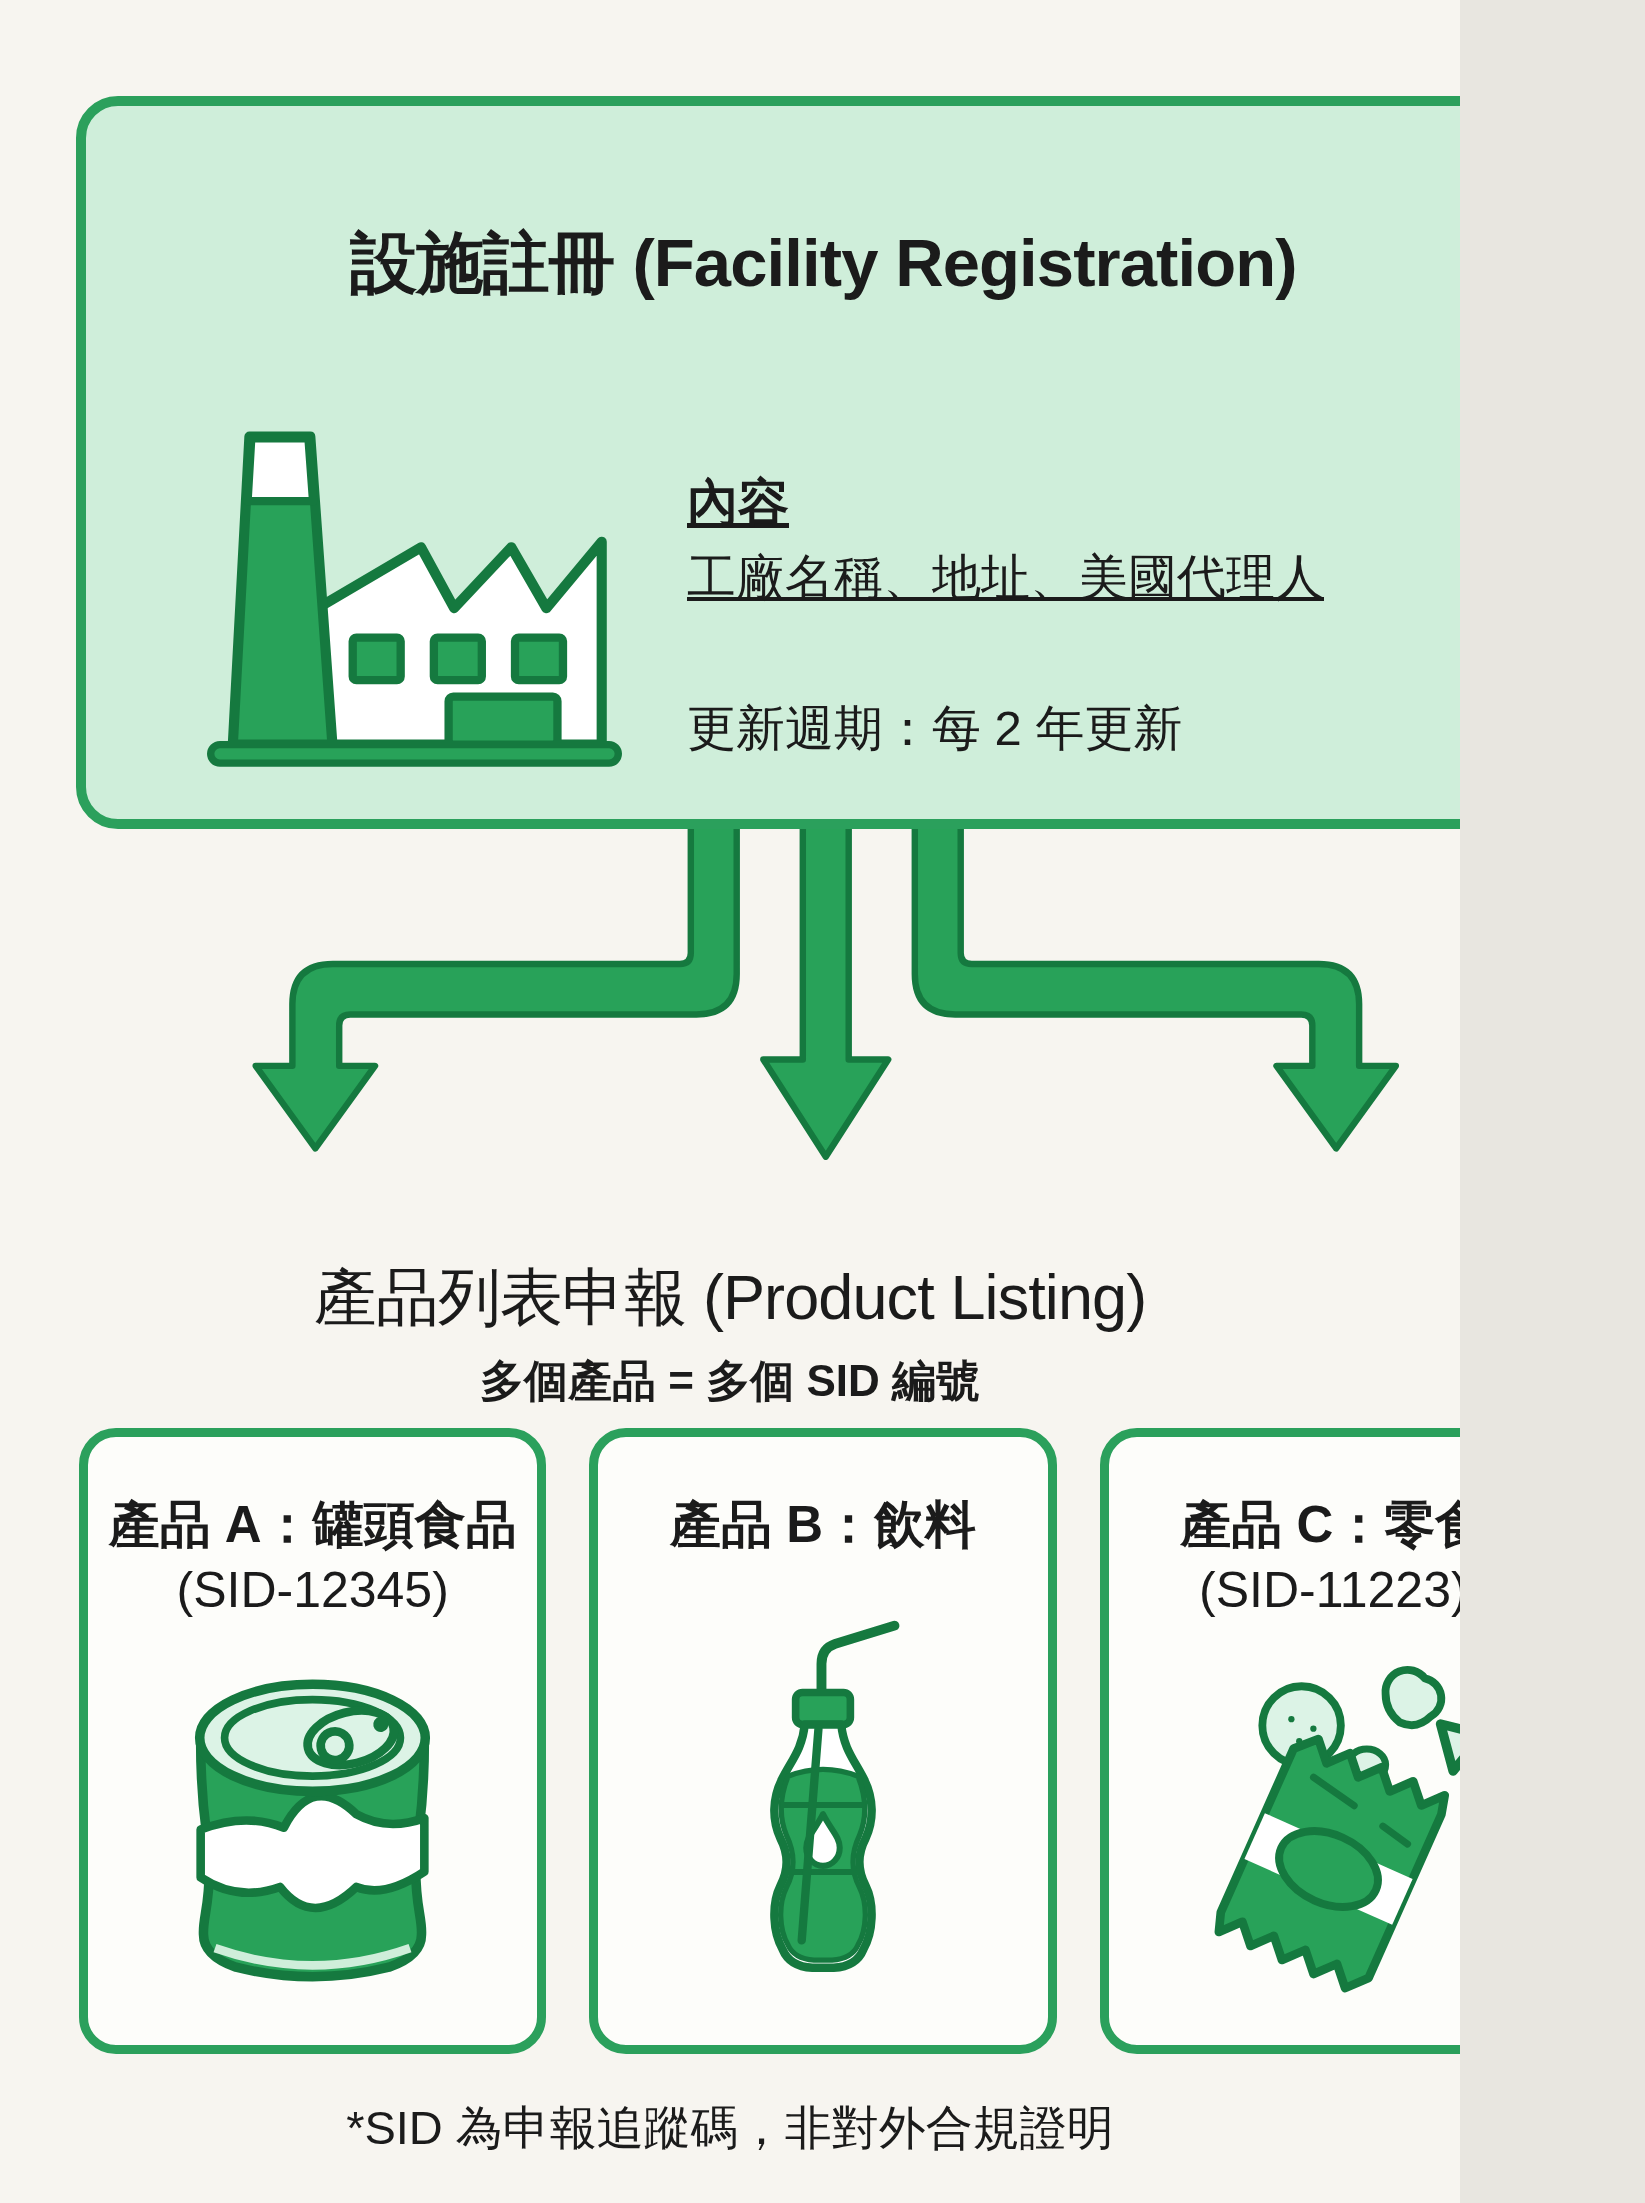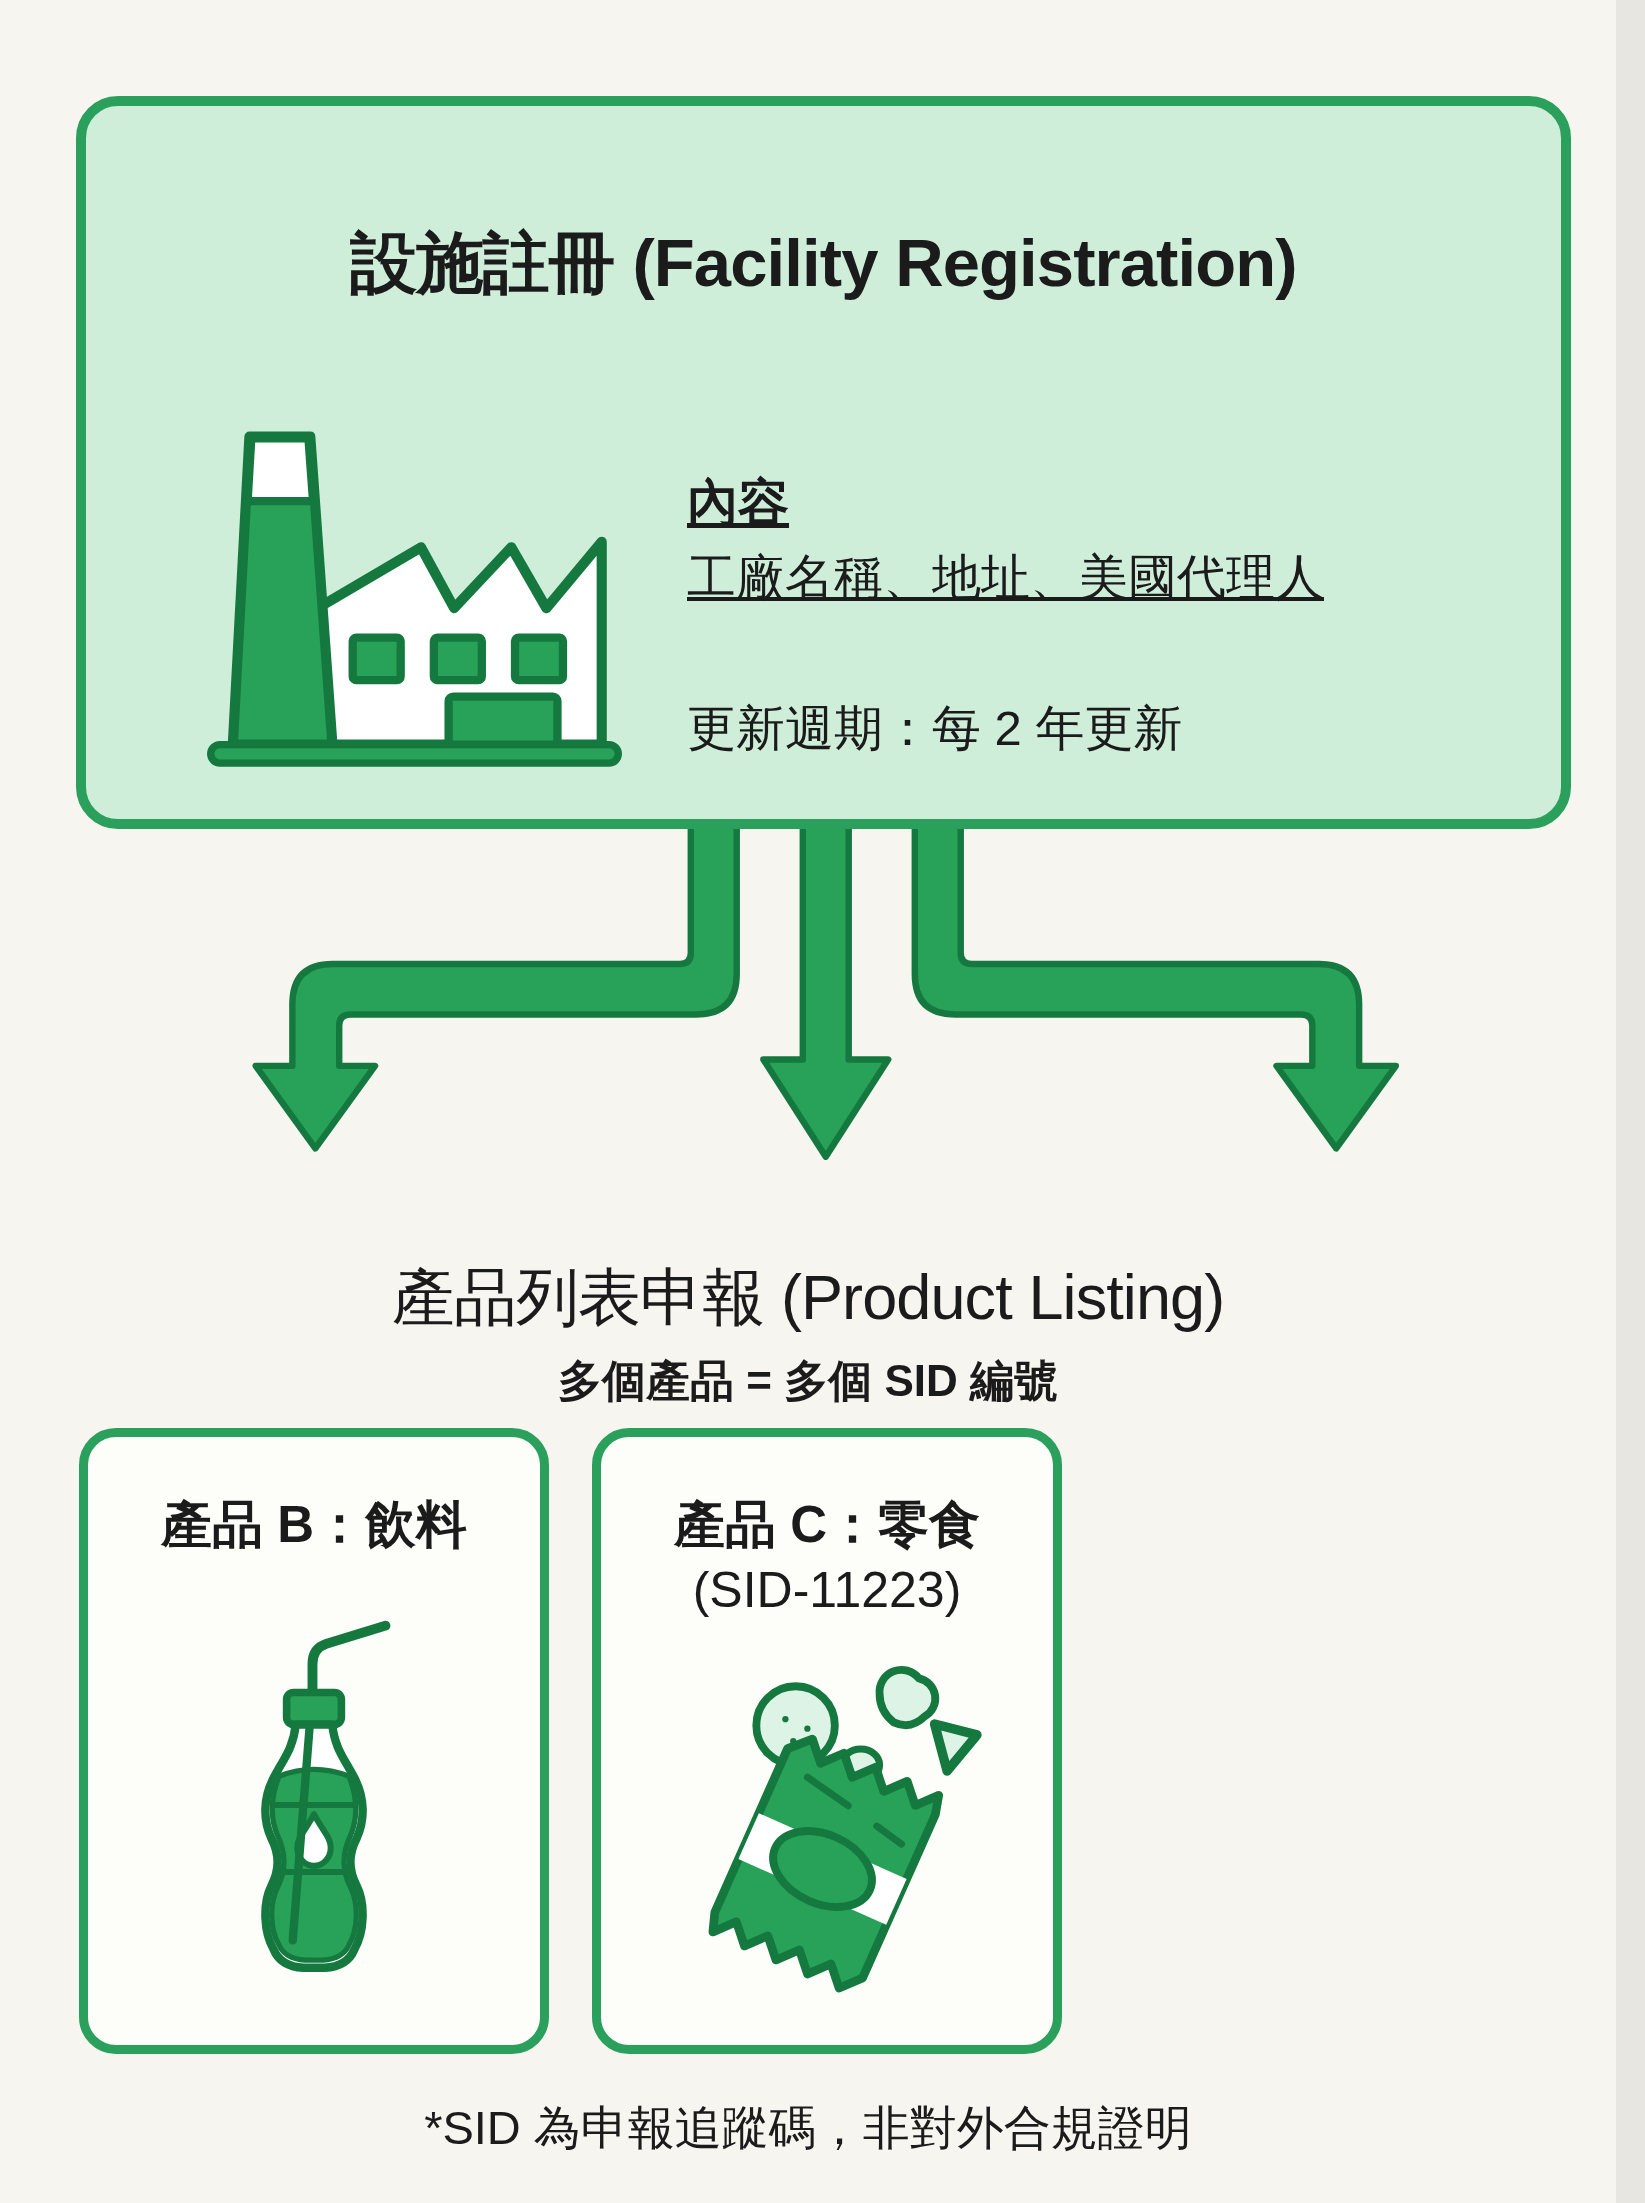--- a/index.html
+++ b/index.html
@@ -2,21 +2,21 @@
 <html style="font-size:14.7px"><head>
 <meta charset="utf-8">
 <style>
   html,body{margin:0;padding:0;}
   body{
     font-family:"Liberation Sans","DejaVu Sans",sans-serif;
     background:#e8e6e0;
   }
   .page{
     position:relative;
-    width:1616px;height:2204px;
+    width:1460px;height:2204px;
     background:#f7f5f0;
     overflow:hidden;
     color:#1b1b1b;
   }
   
   .facility-card{
     position:absolute;left:76px;top:96px;
     width:1495px;height:733px;
     background:#cfeeda;
     border:10px solid #2ba05c;
@@ -146,20 +146,43 @@
         <path d="M1046,-8 V135 Q1046,147 1058,147 H1436 Q1480,147 1480,191 V258 H1520 L1455,348 L1390,258 H1429 V214 Q1429,202 1417,202 H1040 Q996,202 996,158 V-8 Z"></path>
       </g>
     </svg>
   </div>
 
   <h2 class="listing-title">產品列表申報 (Product Listing)</h2>
   <h3 class="listing-subtitle">多個產品 = 多個 SID 編號</h3>
 
   <div class="cards">
 
+    <div class="product-card">
+      <div class="product-name">產品 A：罐頭食品</div>
+      <div class="product-sid">(SID-12345)</div>
+      <div class="product-icon-box">
+        <svg viewBox="0 0 300 340" width="287" height="325">
+
+          <path d="M33,75 C33,160 42,170 42,210 C42,250 35,260 36,278 Q36,300 70,312 Q110,322 150,322 Q190,322 230,312 Q264,300 264,278 C265,260 258,250 258,210 C258,170 267,160 267,75 Z" fill="#28a259" stroke="#15793f" stroke-width="10" stroke-linejoin="round"></path>
+
+          <path d="M48,292 Q150,328 252,292" fill="none" stroke="#cfeeda" stroke-width="9"></path>
+
+          <path d="M33,168 Q80,150 120,166 Q150,108 196,152 Q228,170 267,156 L267,212 Q225,240 196,228 Q150,272 116,228 Q72,244 33,218 Z" fill="#ffffff" stroke="#15793f" stroke-width="9" stroke-linejoin="round"></path>
+
+          <ellipse cx="150" cy="72" rx="118" ry="56" fill="#dcf3e6" stroke="#15793f" stroke-width="10"></ellipse>
+          <ellipse cx="150" cy="72" rx="92" ry="40" fill="none" stroke="#15793f" stroke-width="8"></ellipse>
+
+          <g transform="rotate(-14 190 72)">
+            <ellipse cx="190" cy="72" rx="46" ry="27" fill="#dcf3e6" stroke="#15793f" stroke-width="9"></ellipse>
+            <circle cx="172" cy="76" r="15" fill="#dcf3e6" stroke="#15793f" stroke-width="9"></circle>
+            <circle cx="224" cy="66" r="8" fill="#15793f"></circle>
+          </g>
+        </svg>
+      </div>
+    </div>
 
     <div class="product-card">
       <div class="product-name">產品 B：飲料</div>
       <div class="product-icon-box">
         <svg viewBox="0 0 260 480" width="198" height="365">
 
           <path d="M128,100 V60 Q128,40 146,34 L224,10" fill="none" stroke="#15793f" stroke-width="13" stroke-linecap="round"></path>
 
           <rect x="94" y="98" width="72" height="42" rx="9" fill="#28a259" stroke="#15793f" stroke-width="10"></rect>
 

